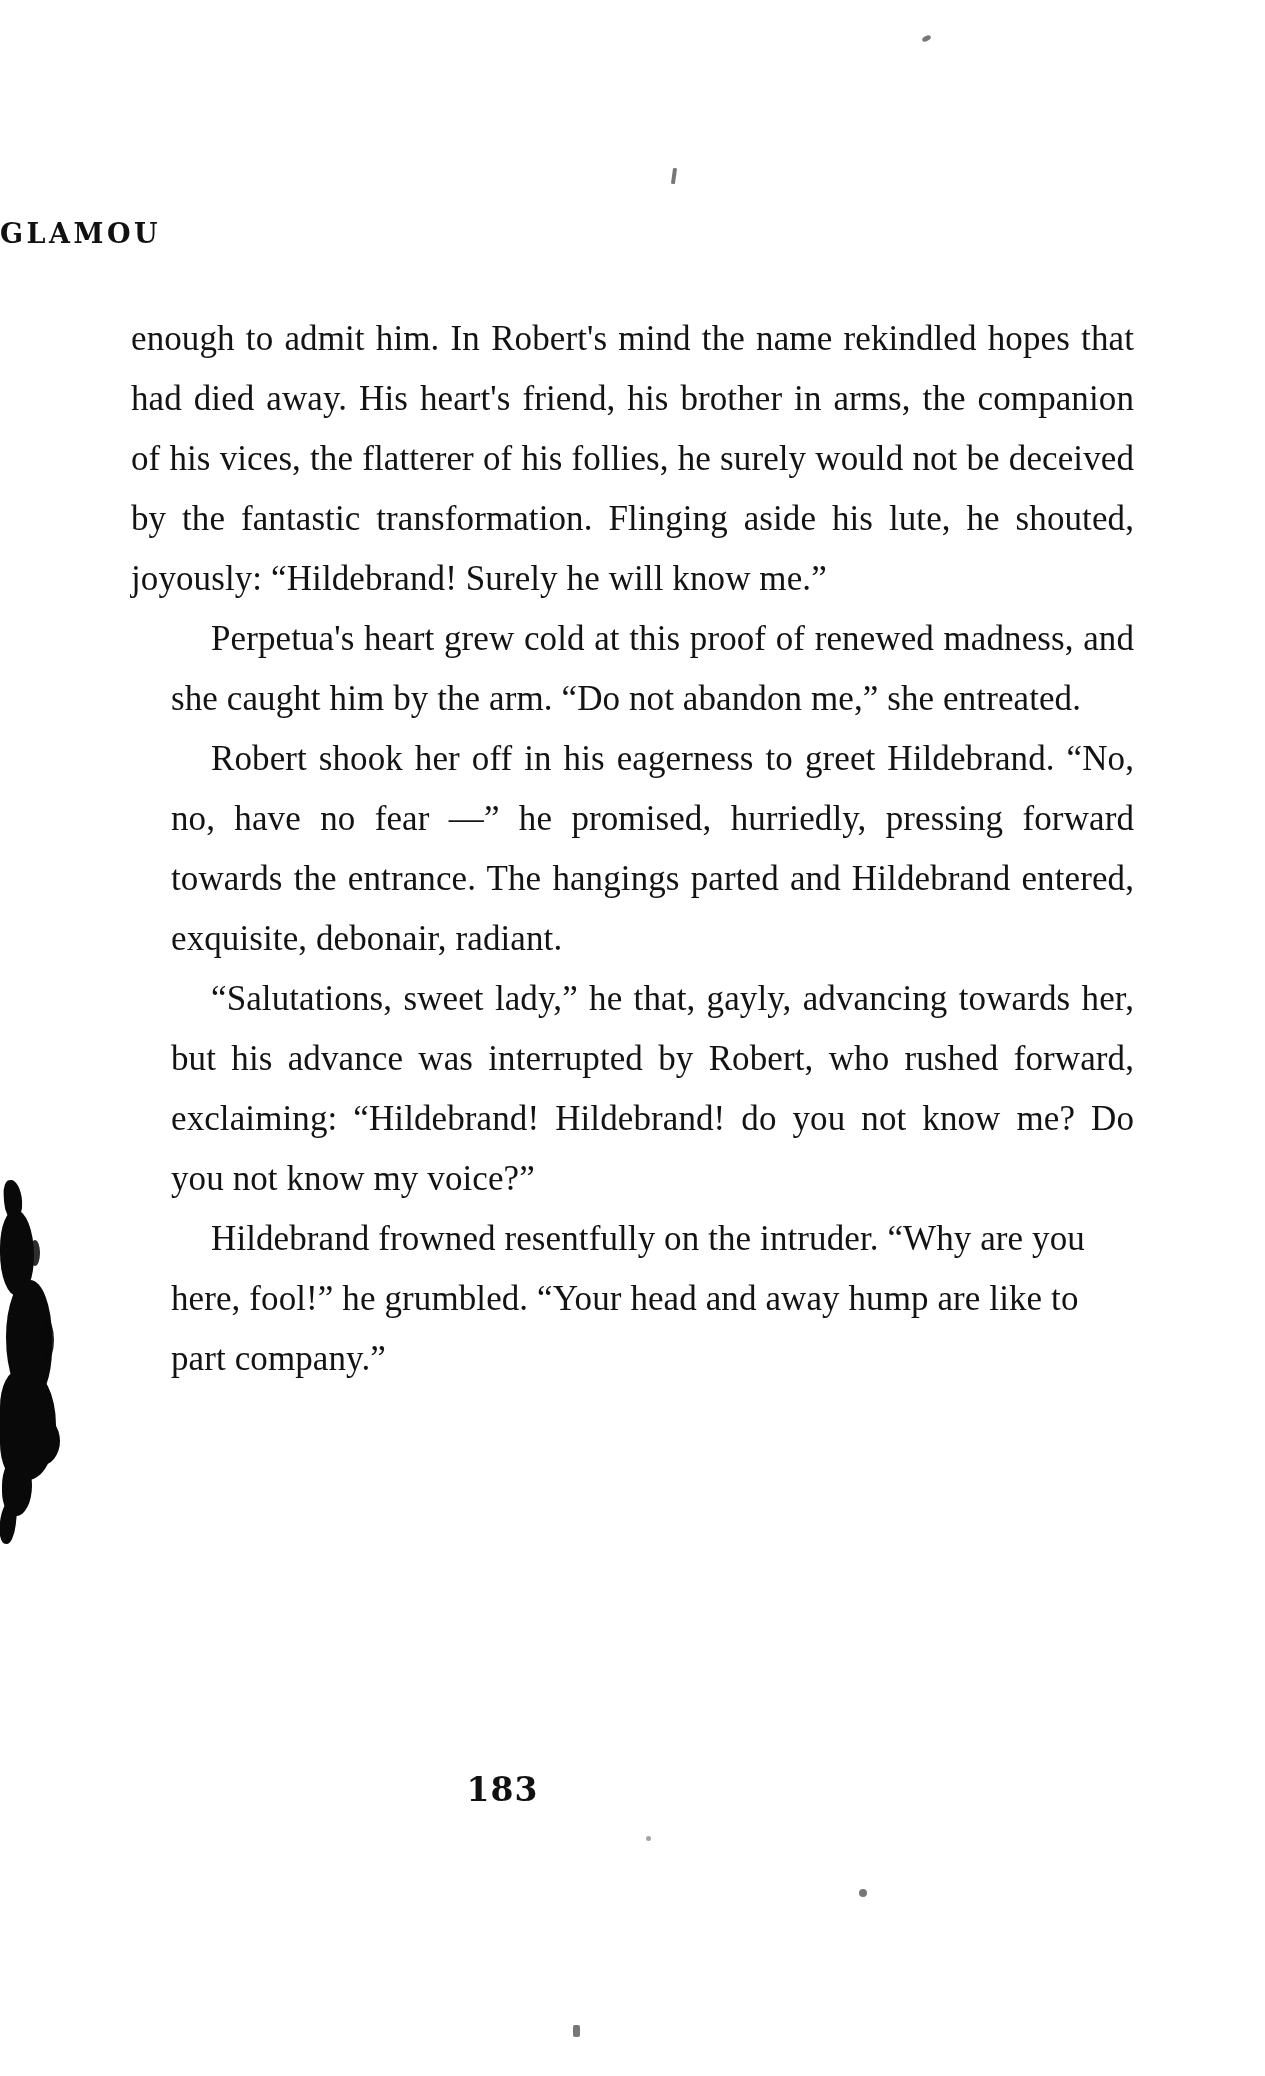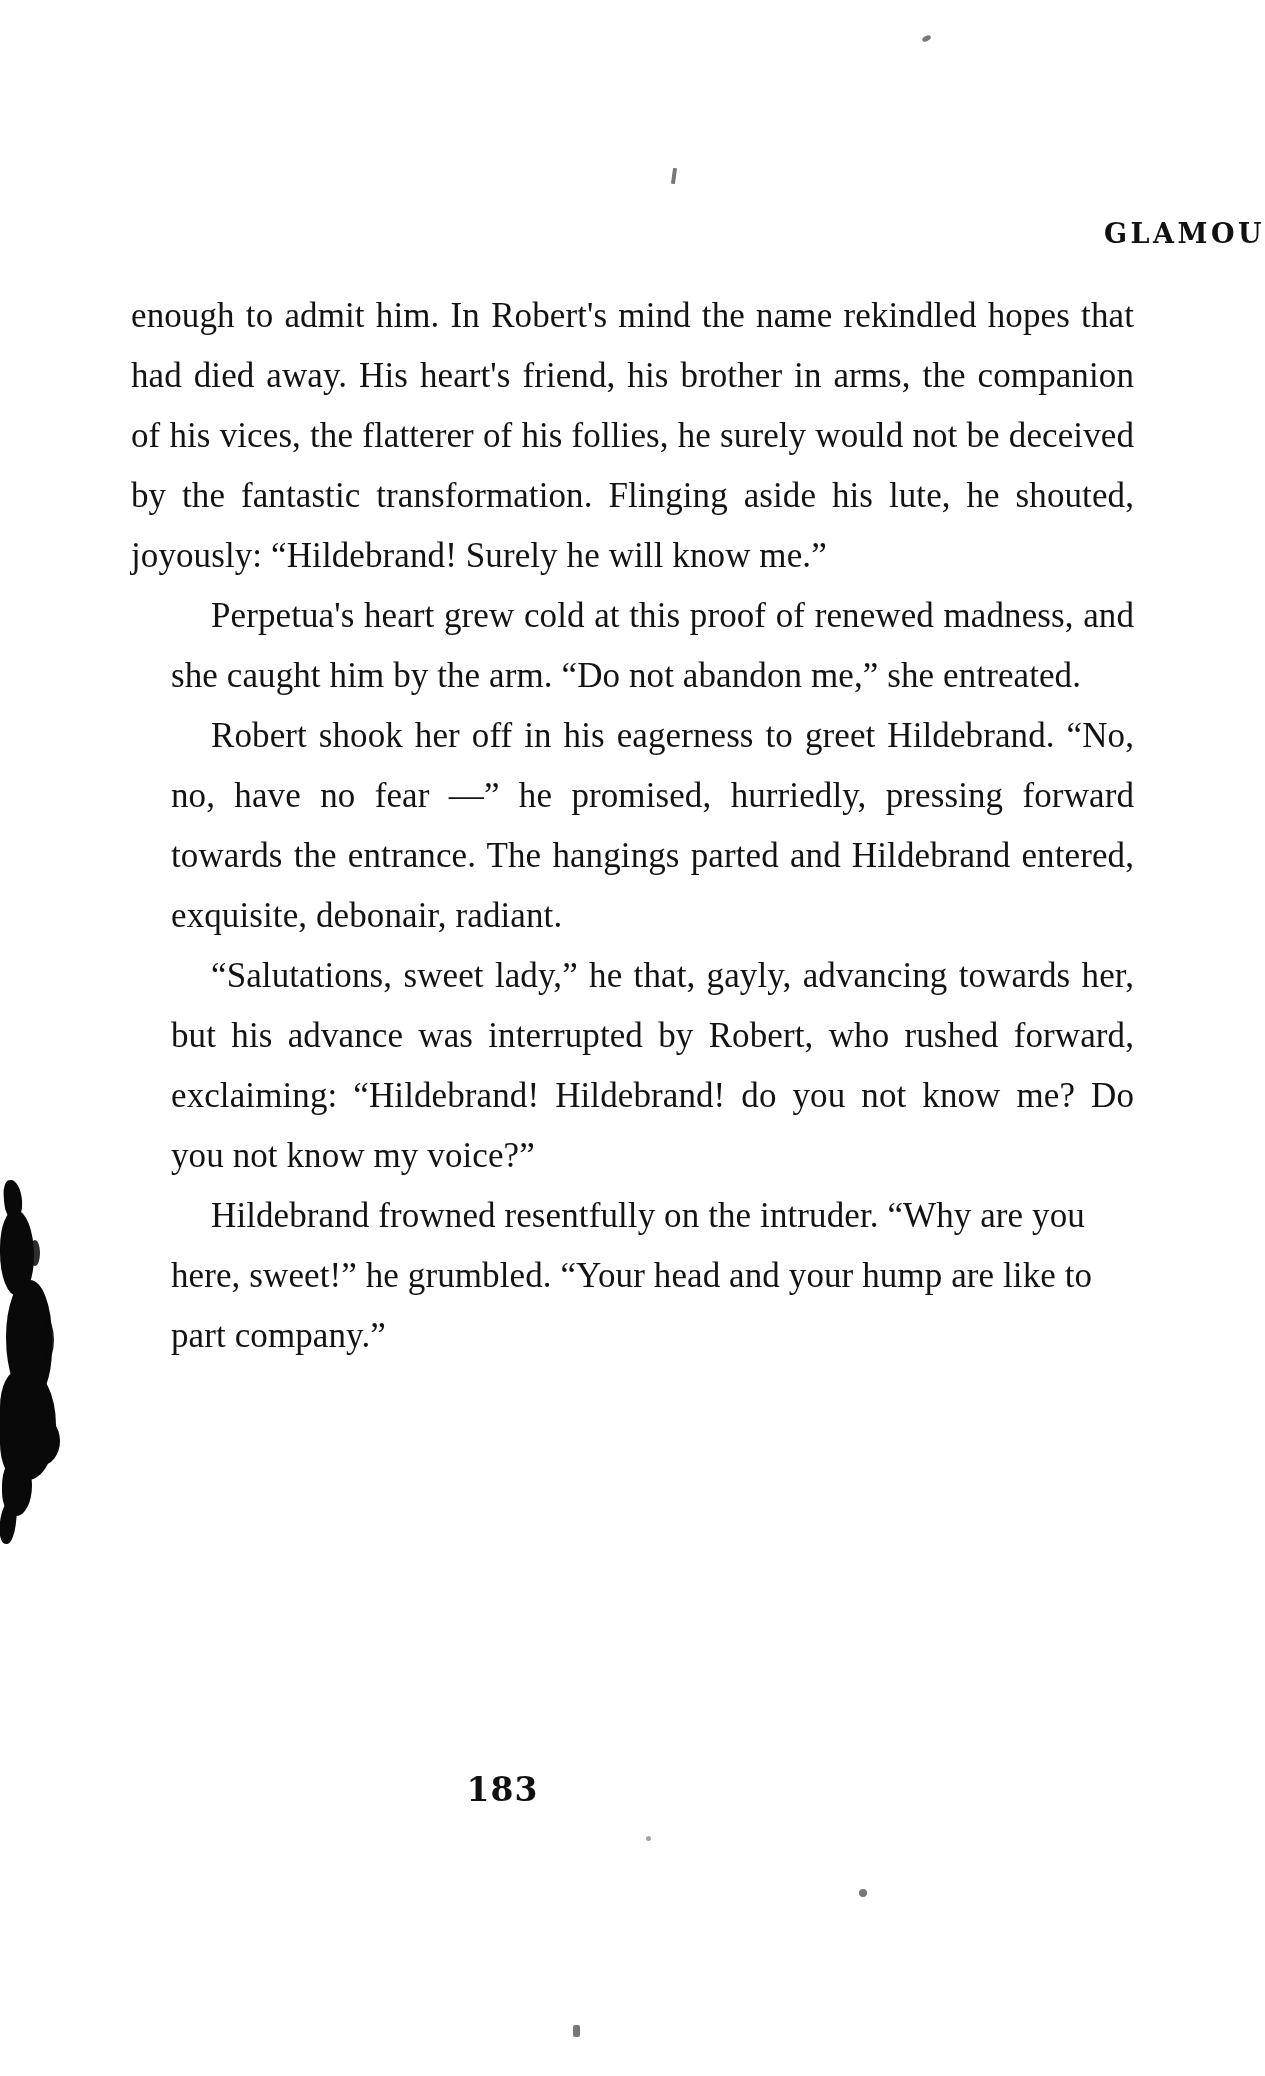--- a/index.html
+++ b/index.html
@@ -57,32 +57,32 @@
   .blotch .b6 { left: 0px;  top: 320px; width: 16px; height: 44px;  border-radius: 60% 40% 50% 50%; transform: rotate(6deg); }
   .blotch .b7 { left: 30px; top: 60px;  width: 10px; height: 26px;  border-radius: 50%; opacity: .85; }
   .blotch .b8 { left: 40px; top: 140px; width: 14px; height: 40px;  border-radius: 50%; opacity: .9; }
   .blotch .b9 { left: 20px; top: 236px; width: 40px; height: 50px;  border-radius: 50%; }
 
   .running-head {
     position: absolute;
     left: 0;
     top: 218px;
     width: 1265px;
-    text-align: right;
+    text-align: left;
     font-family: "DejaVu Serif", serif;
     font-weight: 700;
     font-size: 27px;
     letter-spacing: 3.5px;
     color: #111;
   }
 
   .text-block {
     position: absolute;
     left: 131px;
-    top: 286px;
+    top: 309px;
     width: 1003px;
   }
 
   p {
     margin: 0;
     font-size: 35px;
     line-height: 60px;
     text-align: justify;
     text-justify: inter-word;
     color: #131313;
@@ -128,18 +128,18 @@
     <div class="b b9"></div>
   </div>
 
   <div class="running-head">GLAMOU</div>
 
   <div class="text-block">
     <p class="noindent">enough to admit him.   In Robert's mind the name rekindled hopes that had died away.   His heart's friend, his brother in arms, the companion of his vices, the flatterer of his follies, he surely would not be deceived by the fantastic transformation. Flinging aside his lute, he shouted, joyously: “Hildebrand!   Surely he will know me.”</p>
     <p class="indent">Perpetua's heart grew cold at this proof of renewed madness, and she caught him by the arm. “Do not abandon me,” she entreated.</p>
     <p class="indent">Robert shook her off in his eagerness to greet Hildebrand.   “No, no, have no fear —” he promised, hurriedly, pressing forward towards the entrance.   The hangings parted and Hildebrand entered, exquisite, debonair, radiant.</p>
     <p class="indent">“Salutations, sweet lady,” he that, gayly, advancing towards her, but his advance was interrupted by Robert, who rushed forward, exclaiming: “Hildebrand! Hildebrand! do you not know me?   Do you not know my voice?”</p>
-    <p class="indent">Hildebrand frowned resentfully on the intruder.   “Why are you here, sweet!” he grumbled. “Your head and your hump are like to part company.”</p>
+    <p class="indent">Hildebrand frowned resentfully on the intruder.   “Why are you here, fool!” he grumbled. “Your head and away hump are like to part company.”</p>
   </div>
 
   <div class="folio">183</div>
 
 </div>
 
 </body></html>

